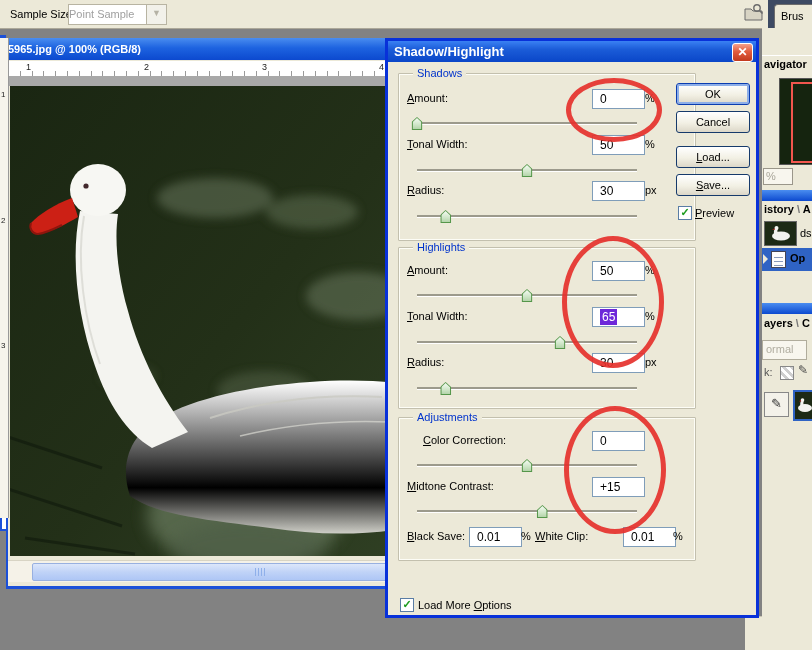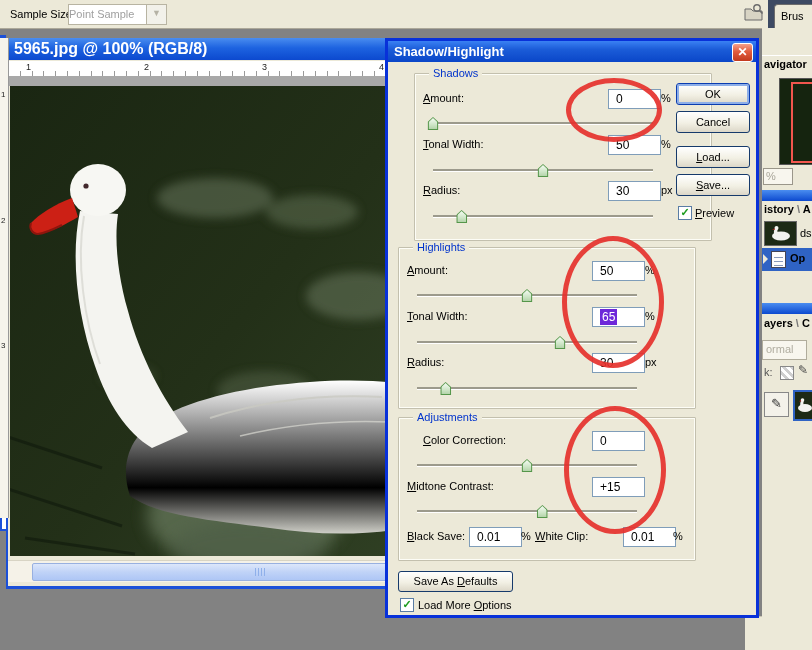--- a/index.html
+++ b/index.html
@@ -10,21 +10,21 @@
   
   #optionsbar{left:0;top:0;width:812px;height:28px;background:#ece9d8;border-bottom:1px solid #aca899;}
   #samplesize-label{left:10px;top:8px;}
   #samplesize-combo{left:68px;top:4px;width:78px;height:19px;background:#fff;border:1px solid #b8b4a2;color:#a0a0a0;line-height:18px;}
   #samplesize-arrowbtn{left:146px;top:4px;width:19px;height:19px;background:#f2f1ea;border:1px solid #b8b4a2;color:#b5b2a5;text-align:center;line-height:17px;font-size:9px;}
   #palettewell{left:768px;top:0;width:44px;height:28px;background:#3d4a63;}
   #brushes-tab{left:774px;top:4px;width:38px;height:24px;background:#ece9d8;border:1px solid #6c6c6c;border-bottom:none;border-radius:4px 0 0 0;line-height:22px;padding-left:6px;}
 
   
   #docwin{left:6px;top:38px;width:386px;height:548px;background:#ece9d8;border-left:2px solid #1b50d8;border-bottom:3px solid #1b50d8;}
-  #doctitle{left:0;top:0;width:100%;height:22px;background:linear-gradient(180deg,#4a8df0 0%,#1d63e0 45%,#0c49cf 100%);color:#fff;font-weight:bold;font-size:16px;line-height:22px;padding-left:6px;box-sizing:border-box;white-space:nowrap;overflow:hidden;}
+  #doctitle{left:0;top:0;width:100%;height:22px;background:linear-gradient(180deg,#4a8df0 0%,#1d63e0 45%,#0c49cf 100%);color:#fff;font-weight:bold;font-size:11px;line-height:22px;padding-left:0;box-sizing:border-box;white-space:nowrap;overflow:hidden;}
   #hruler{left:0;top:23px;width:100%;height:15px;background:#fff;border-bottom:1px solid #888;
     background-image:repeating-linear-gradient(90deg,#9a9a9a 0 1px,transparent 1px 11.8px);background-size:100% 5px;background-position:0 100%;background-repeat:no-repeat;}
   .hrnum{top:24px;font-size:9px;color:#222;}
   #vruler{left:0;top:38px;width:8px;height:480px;background:#f6f4ec;border-right:1px solid #999;}
   .vrnum{font-size:8px;color:#222;left:1px;}
   #canvasgap{left:0;top:38px;width:386px;height:10px;background:#a8a8a8;}
   #image{left:2px;top:48px;width:384px;height:470px;background:#223018;}
   #hscroll{left:0;top:522px;width:386px;height:21px;background:#f5f2e8;border-top:1px solid #d8d4c4;}
   #hscroll-thumb{left:24px;top:2px;width:358px;height:16px;background:linear-gradient(180deg,#dce7fb,#c0d3f7 50%,#aec6f5);border:1px solid #98b0e0;border-radius:2px;}
   #hscroll-grip{left:222px;top:4px;width:12px;height:8px;
@@ -237,21 +237,21 @@
         <path d="M6 8.2 L3.8 9.2 L6.2 9.5 Z" fill="#c22"></path>
       </svg>
   </div>
 
   <div class="abs" id="dialog">
     <div class="abs" id="dlg-titlebar">
       <span>Shadow/Highlight</span>
     </div>
     <div class="abs" id="dlg-close">✕</div>
 
-    <div class="abs groupbox" style="left:26px;top:32px;width:296px;height:166px;">
+    <div class="abs groupbox" style="left:10px;top:32px;width:296px;height:166px;">
       <span class="abs legend">Shadows</span>
       <span class="abs rowlabel ul" style="left:8px;top:18px;">Amount:</span>
       <div class="abs field" style="left:193px;top:15px;">0</div>
       <span class="abs unit" style="left:246px;top:18px;">%</span>
       <div class="abs slider" style="left:18px;top:42px;width:220px;">
         <div class="track"></div>
         <div class="thumb" style="left: 0%;">
             <i></i>
           </div>
       </div>
@@ -325,23 +325,20 @@
           </div>
       </div>
       <span class="abs rowlabel ul" style="left:8px;top:112px;">Black Save:</span>
       <div class="abs field" style="left:70px;top:109px;">0.01</div>
       <span class="abs unit" style="left:122px;top:112px;">%</span>
       <span class="abs rowlabel ul" style="left:136px;top:112px;">White Clip:</span>
       <div class="abs field" style="left:224px;top:109px;">0.01</div>
       <span class="abs unit" style="left:274px;top:112px;">%</span>
     </div>
 
-    <div class="abs btn" style="left:10px;top:530px;width:113px;height:19px;">
-      <span>Save As </span><span class="keyu">D</span><span>efaults</span>
-    </div>
     <div class="abs checkbox" style="left:12px;top:557px;">✓</div>
     <span class="abs" style="left:30px;top:558px;">
       <span>Load More </span><span class="keyu">O</span><span>ptions</span>
     </span>
 
     <div class="abs btn default" style="left:288px;top:42px;width:72px;height:20px;line-height:20px;">OK</div>
     <div class="abs btn" style="left:288px;top:70px;width:72px;height:20px;line-height:20px;">Cancel</div>
     <div class="abs btn" style="left:288px;top:105px;width:72px;height:20px;line-height:20px;"><span class="ul">Load...</span></div>
     <div class="abs btn" style="left:288px;top:133px;width:72px;height:20px;line-height:20px;"><span class="ul">Save...</span></div>
     <div class="abs checkbox" style="left:290px;top:165px;">✓</div>

